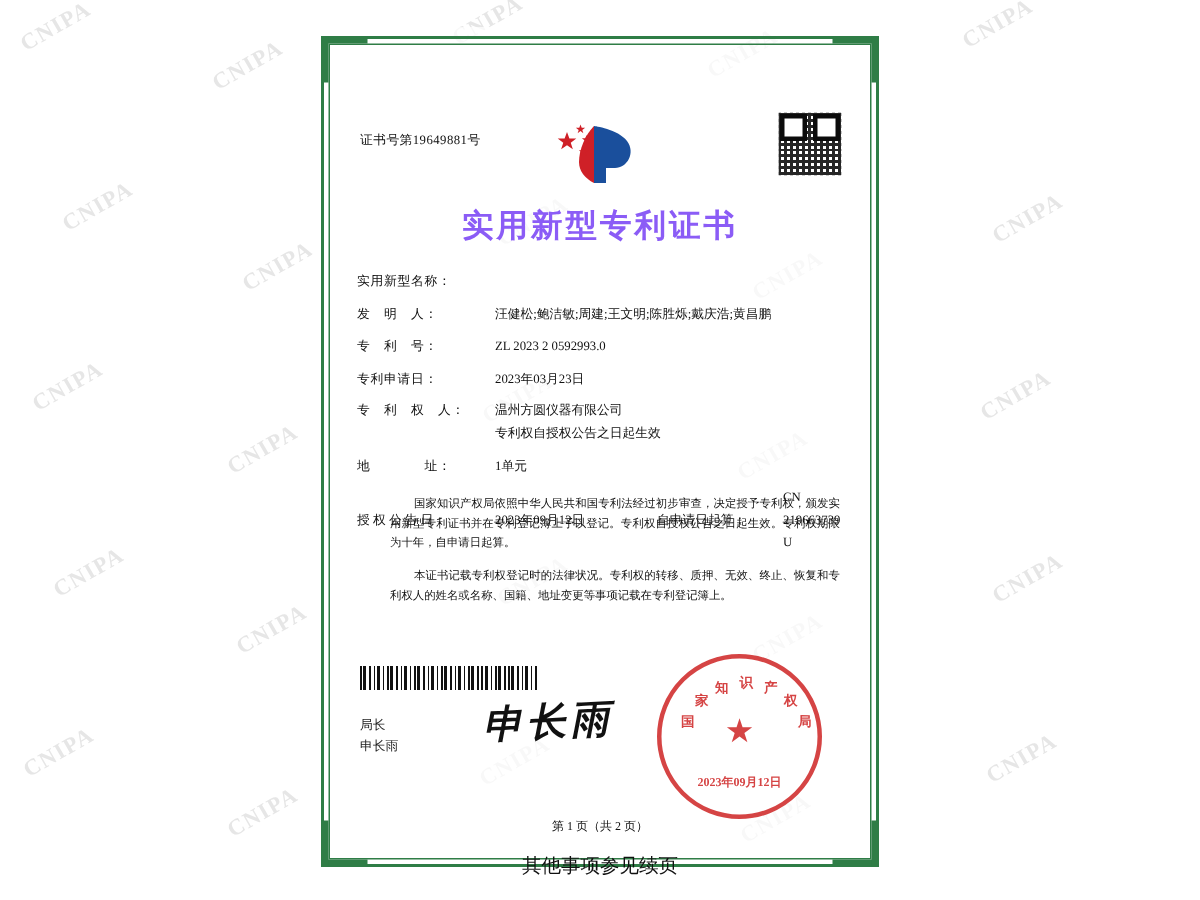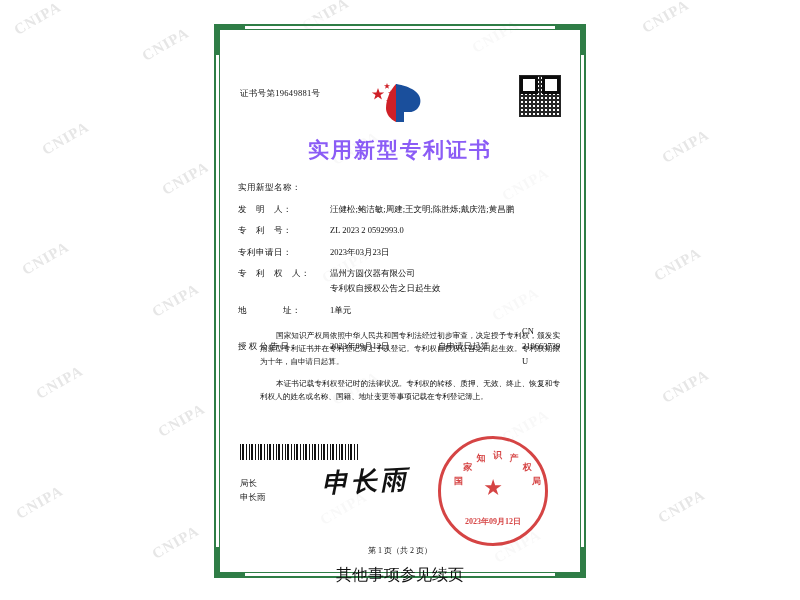--- a/index.html
+++ b/index.html
@@ -290,21 +290,21 @@
     font-size: 8px;
     font-family: "Liberation Serif", serif;
     color: #111;
   }
   .doc-footer {
     position: absolute;
     left: 0;
     right: 0;
     bottom: 14px;
     text-align: center;
-    font-size: 16px;
+    font-size: 13px;
     font-family: "Liberation Serif", serif;
     color: #111;
     z-index: 2;
   }
 </style>
 </head>
 <body>
 
 <div class="page">
 

